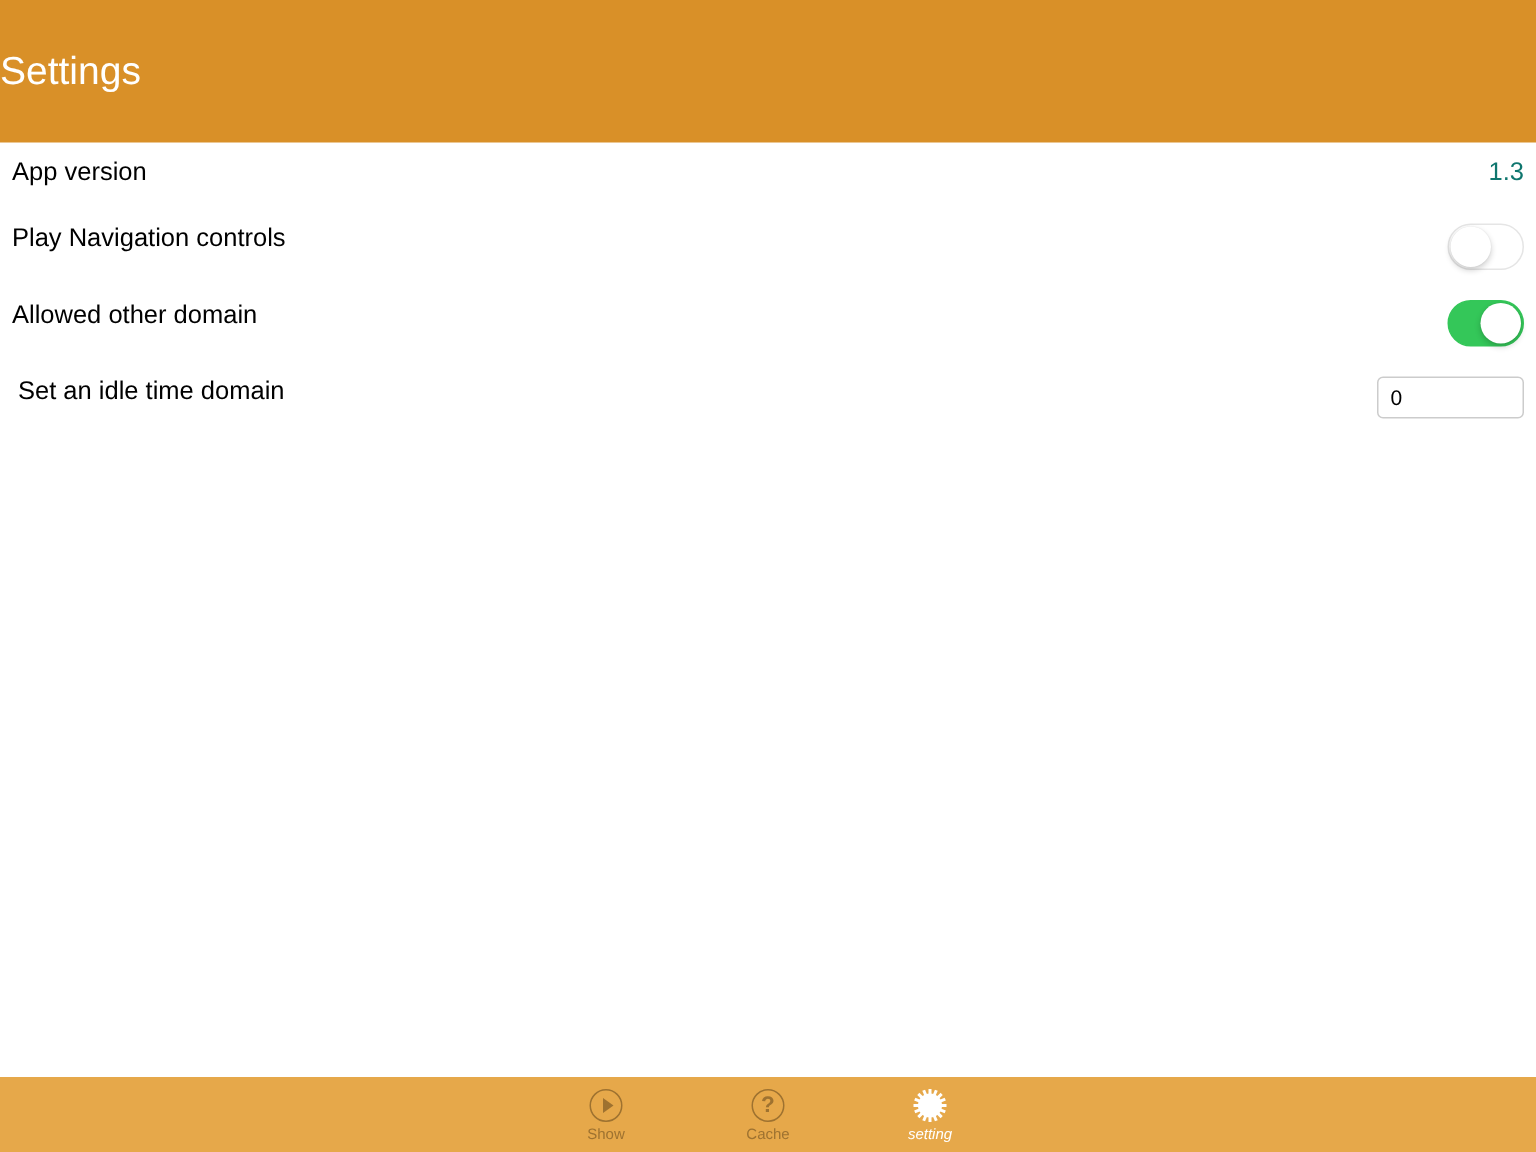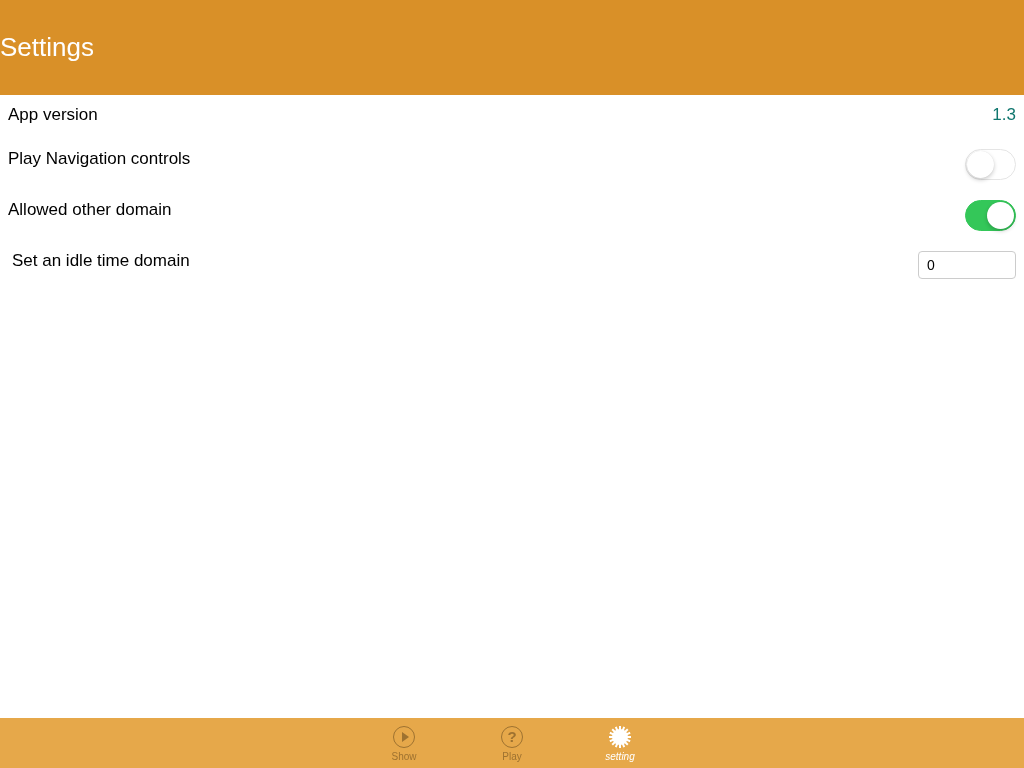--- a/index.html
+++ b/index.html
@@ -200,21 +200,21 @@
           </div>
       </div>
       <div class="tab-label">Show</div>
     </div>
     <div class="tab-item">
       <div class="tab-icon">
         <div class="icon-circle">
             <span class="question-mark">?</span>
           </div>
       </div>
-      <div class="tab-label">Play</div>
+      <div class="tab-label">Cache</div>
     </div>
     <div class="tab-item active">
       <div class="tab-icon gear-icon">
         <svg viewBox="0 0 24 24">
           <circle cx="12" cy="12" r="8" fill="#ffffff"></circle>
           <g fill="#ffffff">
             <rect x="11" y="1" width="2" height="4"></rect>
             <rect x="11" y="19" width="2" height="4"></rect>
             <rect x="1" y="11" width="4" height="2"></rect>
             <rect x="19" y="11" width="4" height="2"></rect>

